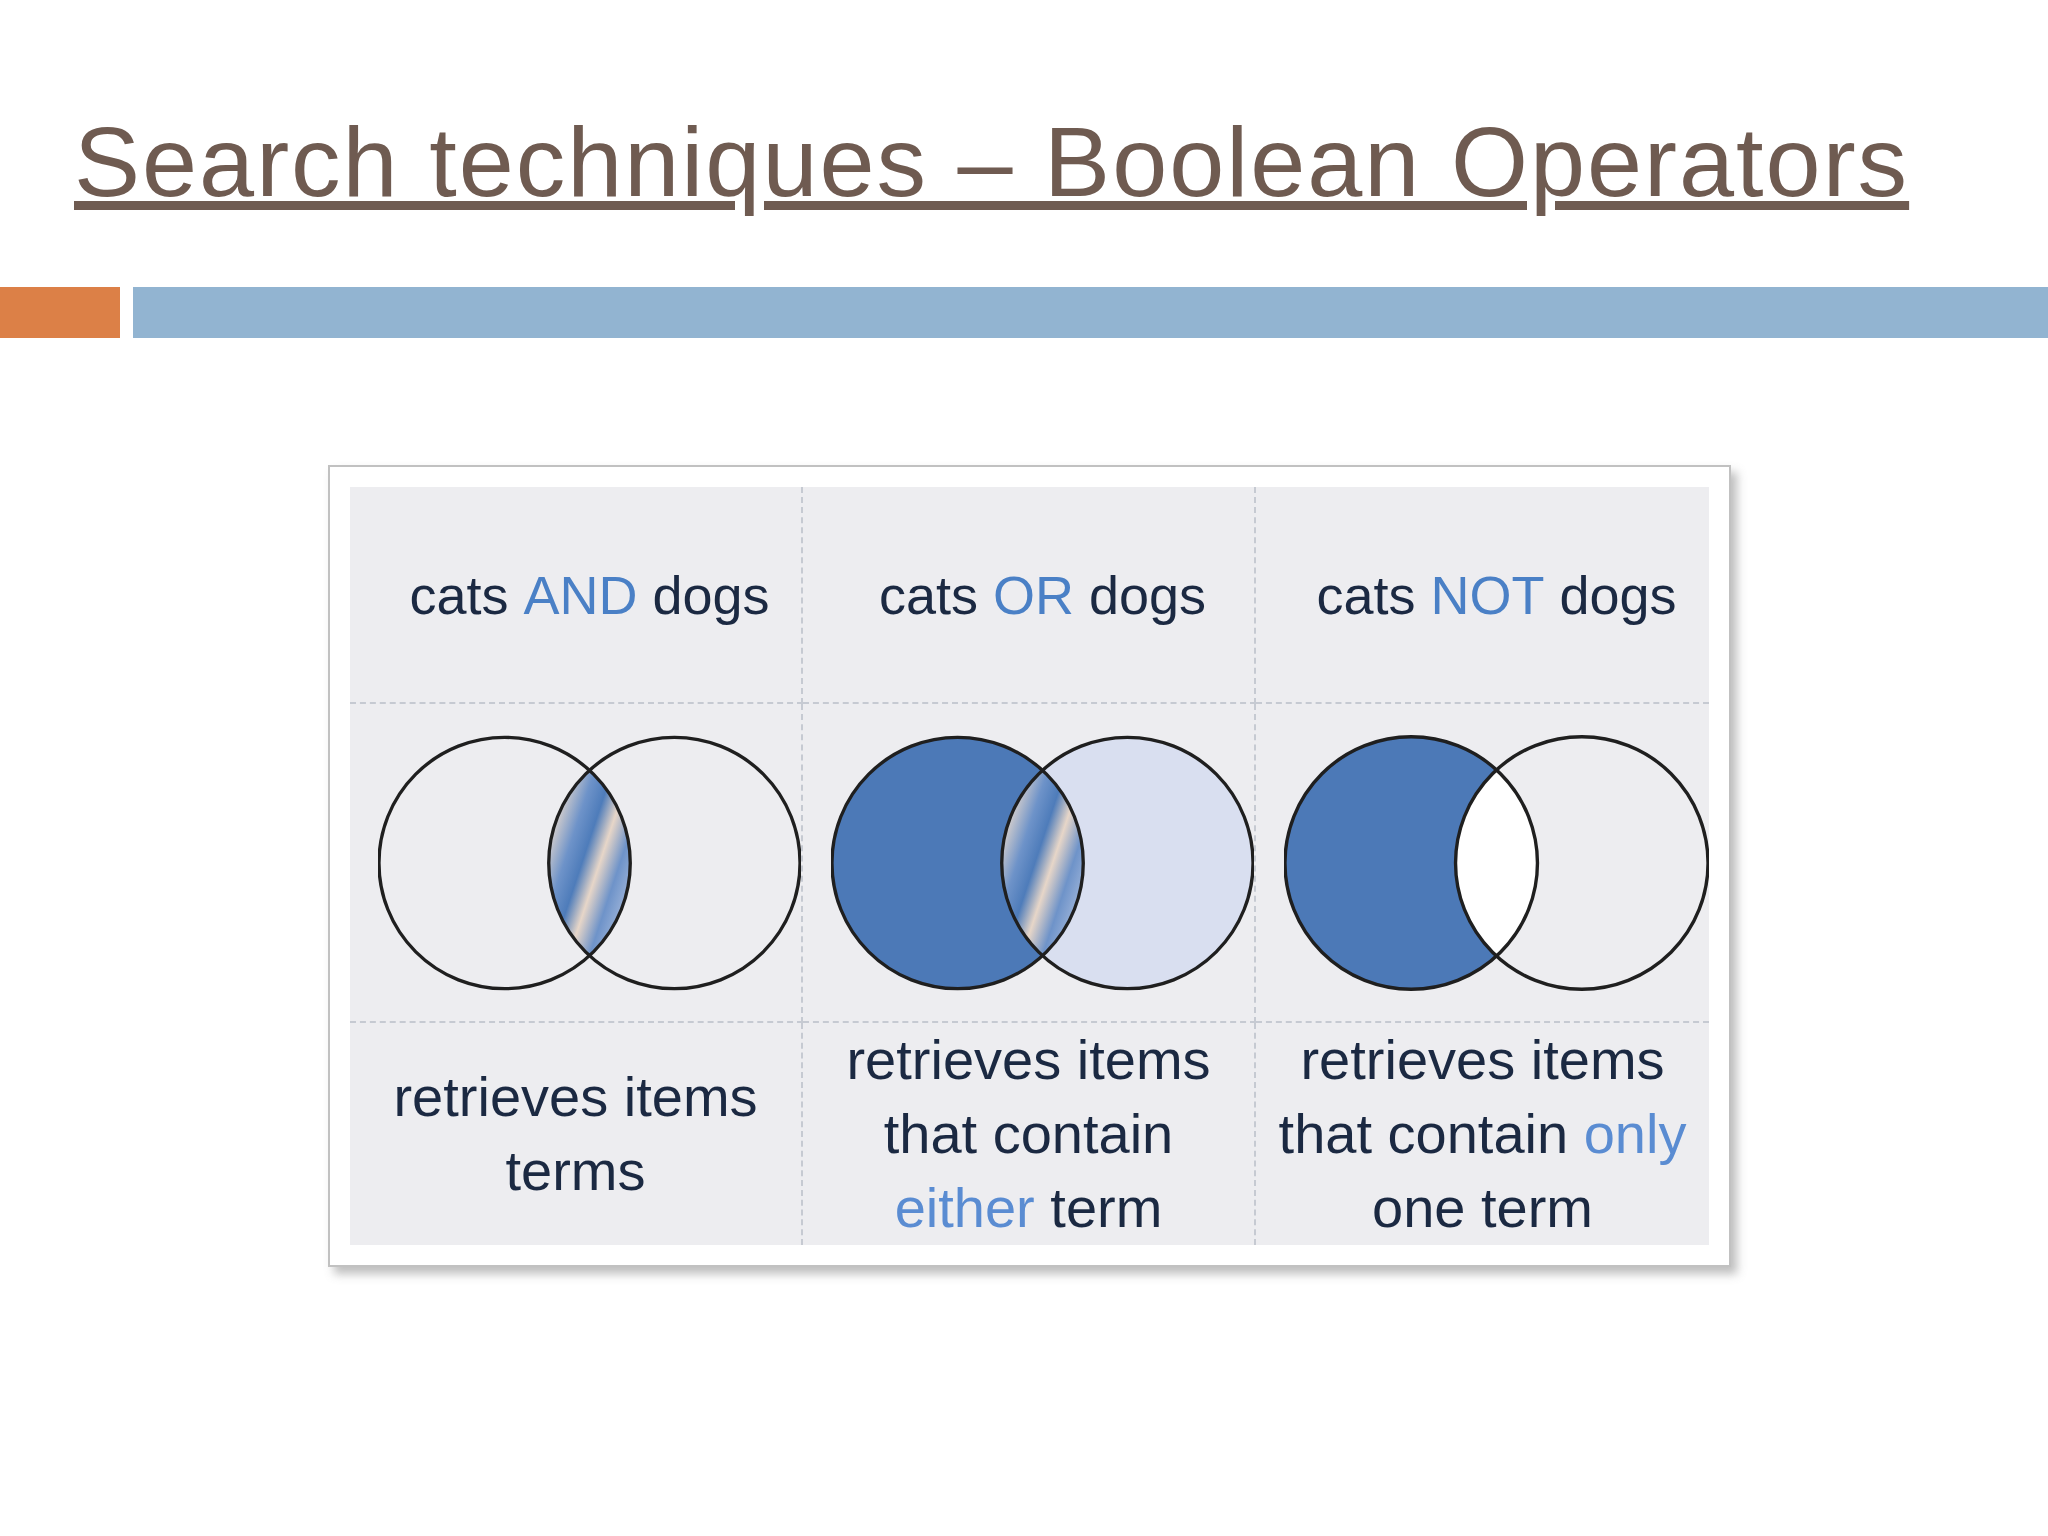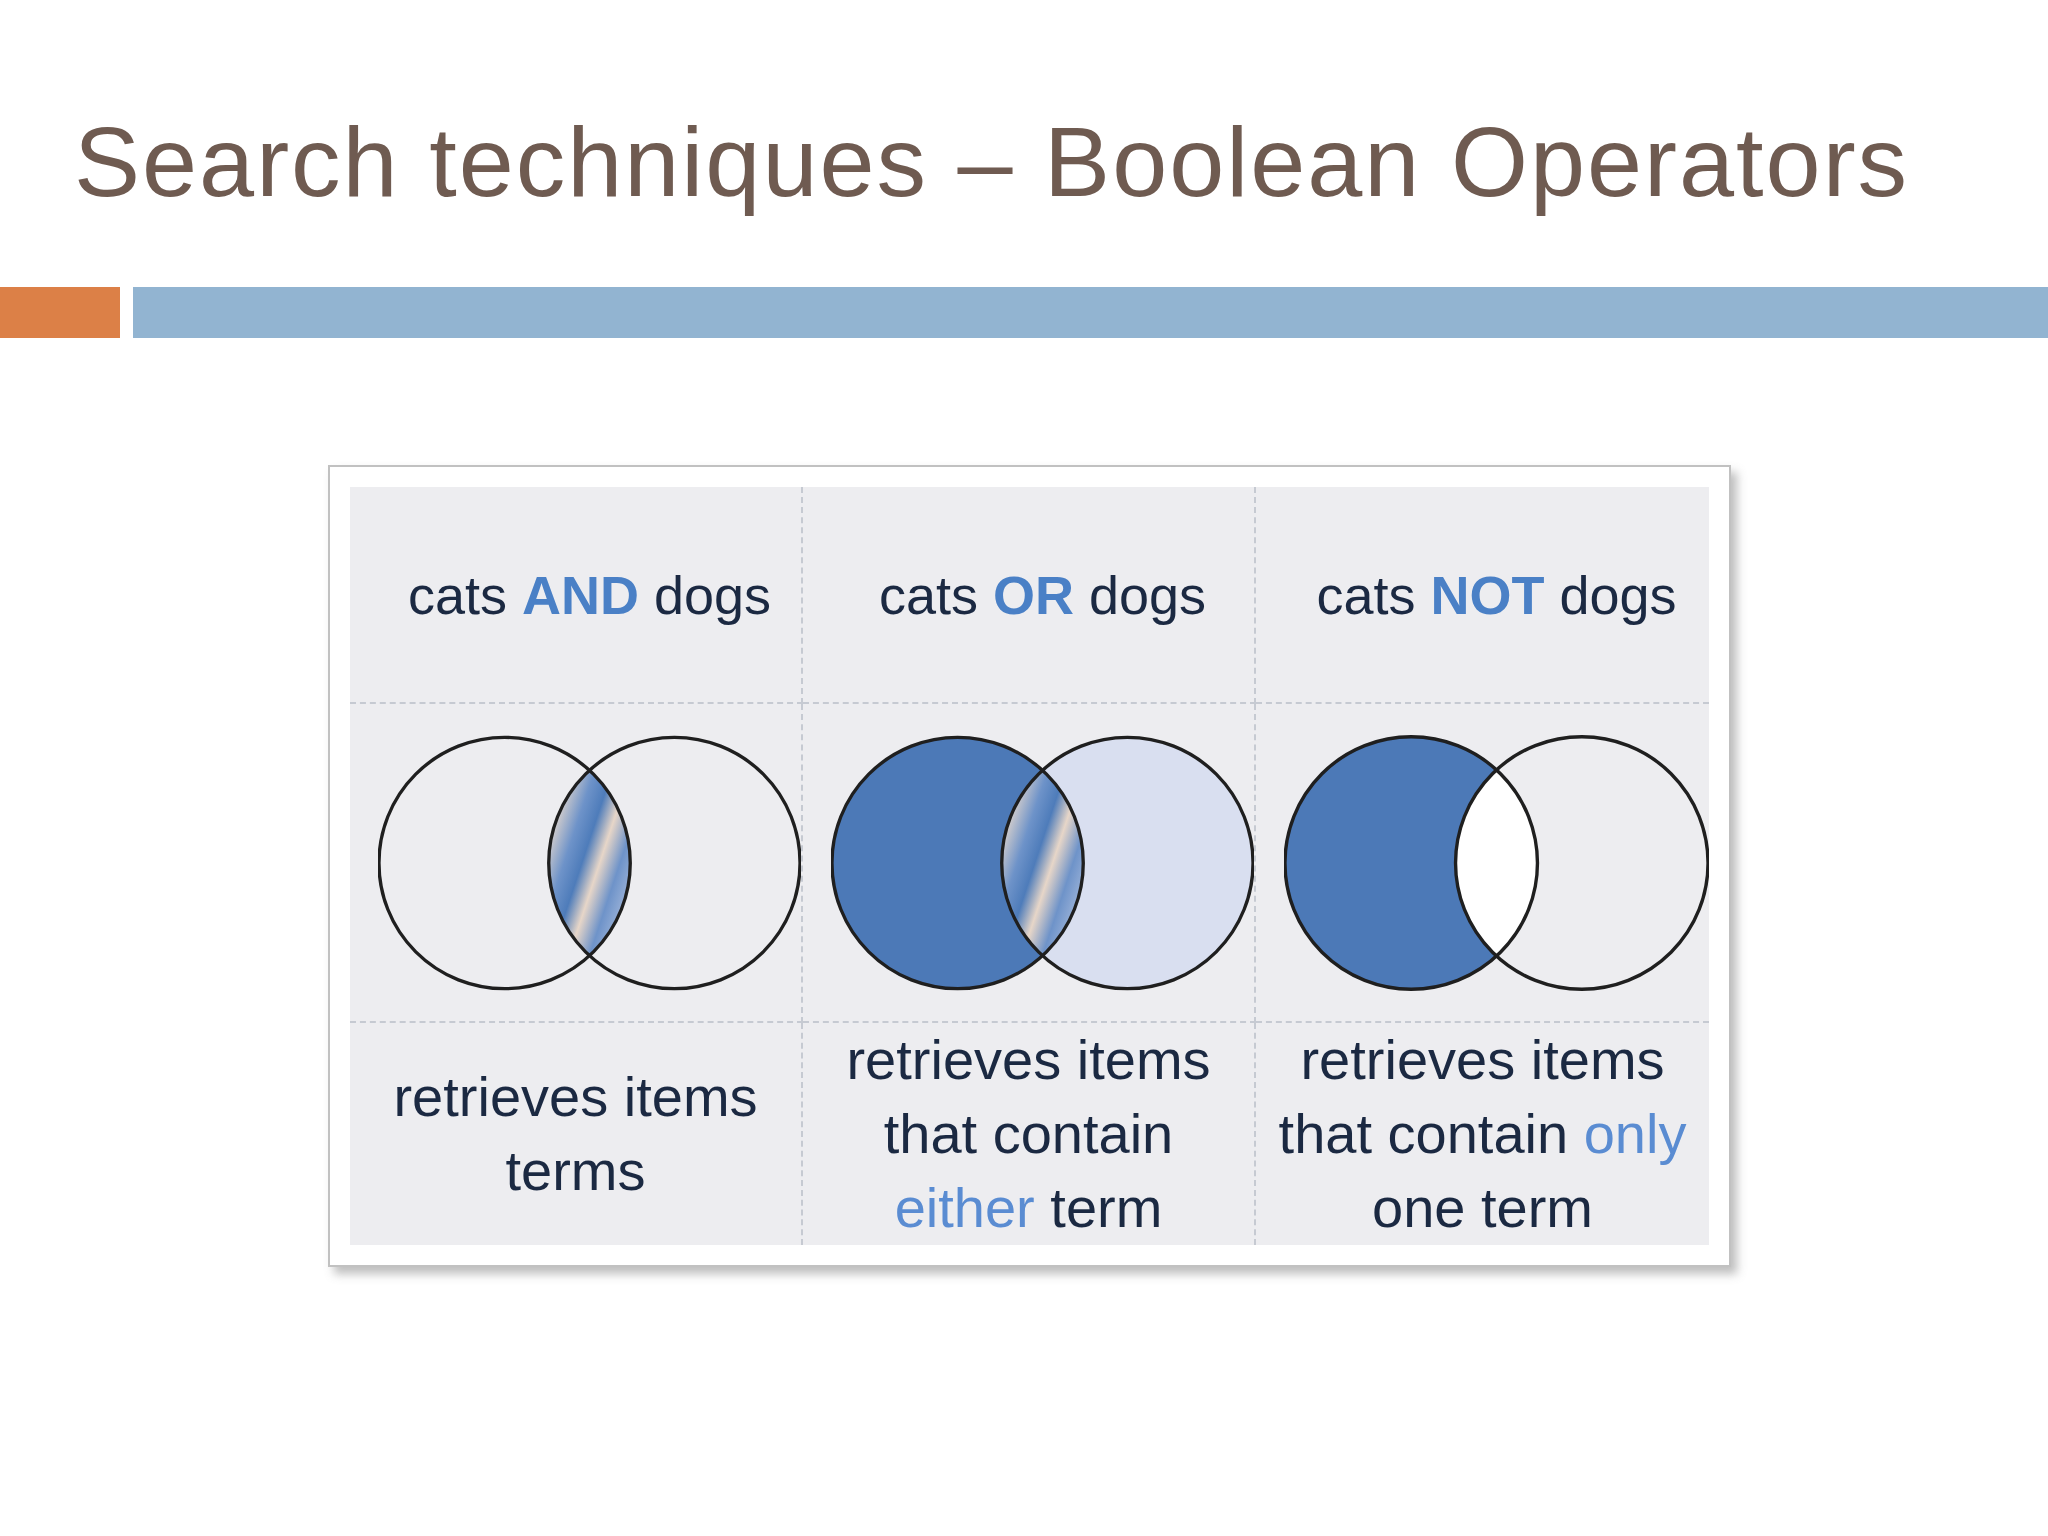--- a/index.html
+++ b/index.html
@@ -14,20 +14,21 @@
   .slide-title {
     position: absolute;
     left: 74px; top: 112px;
     margin: 0;
     font-size: 99px;
     font-weight: 400;
     letter-spacing: 2px;
     line-height: 1;
     color: var(--title-color, #6f5b51);
     white-space: nowrap;
+    text-decoration: underline;
   }
 
   .accent-bar { position: absolute; top: 287px; height: 51px; }
   .accent-bar.orange { left: 0; width: 120px; background: var(--orange, #dc8047); }
   .accent-bar.blue { left: 133px; right: 0; background: var(--bar-blue, #92b4d1); }
 
   .venn-figure {
     position: absolute;
     left: 328px; top: 465px;
     width: 1403px; height: 802px;
@@ -55,21 +56,21 @@
   .cell.v-sep { border-right: 2px dashed #c6cad2; }
   .cell.h-sep { border-bottom: 2px dashed #c6cad2; padding-left: 28px; }
 
   .query-label {
     font-size: 54px;
     color: var(--term-color, #1b2942);
     white-space: pre;
     text-align: center;
   }
   .query-label .op {
-    font-weight: 700;
+    font-weight: 400;
     color: var(--op-color, #4a80c6);
   }
 
   .caption {
     flex-direction: column;
     font-size: 56px;
     line-height: 74px;
     color: var(--term-color, #1b2942);
     text-align: center;
   }

